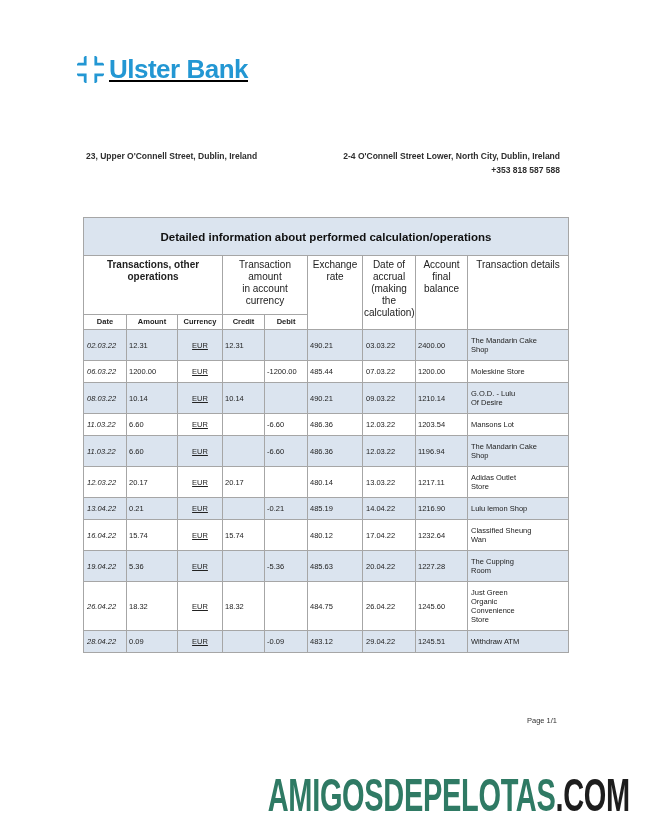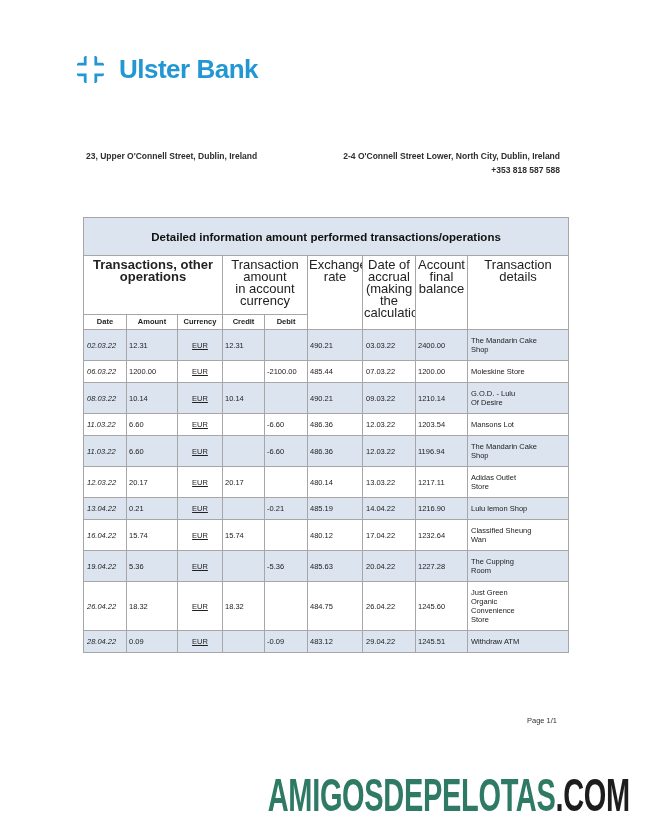--- a/index.html
+++ b/index.html
@@ -3,34 +3,34 @@
 <meta charset="utf-8">
 <style>
   html,body{margin:0;padding:0;}
   body{
     width:650px;height:839px;position:relative;overflow:hidden;
     background:#ffffff;
     font-family:"Liberation Sans","DejaVu Sans",sans-serif;
     --brand:#2397d3;--shade:#dbe4ef;--wm-green:#2f7a64;--wm-dark:#1d1d1d;
   }
   
-  .logo{position:absolute;left:77px;top:54px;display:flex;align-items:center;gap:15px;}
+  .logo{position:absolute;left:77px;top:54px;display:flex;align-items:center;gap:5px;text-decoration:underline;}
   .logo svg{display:block;}
   .logo .brand-text{font-size:26px;font-weight:bold;color:var(--brand);letter-spacing:-0.5px;}
   
   .addresses{position:absolute;left:86px;top:149px;width:474px;display:flex;justify-content:space-between;
     font-size:8.5px;font-weight:bold;line-height:14px;color:#2e2e2e;}
   .addresses .right{text-align:right;}
   
   table.stmt{position:absolute;left:83px;top:217px;width:485px;border-collapse:collapse;table-layout:fixed;
     border:1px solid #888;}
   table.stmt th,table.stmt td{border:1px solid #a6a6a6;overflow:hidden;}
   th.title{height:35px;background:var(--shade);font-size:11.5px;font-weight:bold;color:#111;
     text-align:center;vertical-align:middle;}
-  tr.hgroup th{height:54px;vertical-align:top;padding-top:3px;font-size:13px;line-height:12px;
+  tr.hgroup th{height:54px;vertical-align:top;padding-top:3px;font-size:10px;line-height:12px;
     font-weight:normal;color:#222;text-align:center;}
   tr.hgroup th.bold{font-weight:bold;}
   tr.hsub th{height:11px;padding:1px 0 2px;font-size:7.5px;font-weight:bold;color:#222;text-align:center;}
   .pre{white-space:pre-line;}
   tbody td{font-size:7.5px;line-height:9px;padding:6px 2px;vertical-align:middle;color:#222;background:#fff;}
   tbody tr:nth-child(odd) td{background:var(--shade);}
   td.c-date{text-align:left;padding-left:3px;font-style:italic;}
   td.c-amount,td.c-credit,td.c-debit,td.c-rate,td.c-balance{text-align:left;padding-right:3px;}
   td.c-currency{text-align:center;text-decoration:underline;}
   td.c-accrual{text-align:left;padding-left:3px;}
@@ -77,21 +77,21 @@
       <col style="width:45px">
     <col style="width:42px">
       <col style="width:43px">
       <col style="width:55px">
     <col style="width:53px">
       <col style="width:52px">
       <col style="width:101px">
   </colgroup>
   <thead>
     <tr>
-      <th class="title" colspan="9">Detailed information amount performed transactions/operations</th>
+      <th class="title" colspan="9">Detailed information about performed calculation/operations</th>
     </tr>
     <tr class="hgroup">
       <th class="bold" colspan="3">Transactions, other operations</th>
       <th class="pre" colspan="2">Transaction
 amount
 in account
 currency</th>
       <th class="pre" rowspan="2">Exchange
 rate</th>
       <th class="pre" rowspan="2">Date of
@@ -123,21 +123,21 @@
         <td class="c-accrual">03.03.22</td>
         <td class="c-balance">2400.00</td>
         <td class="c-details">The Mandarin Cake
 Shop</td>
       </tr>
       <tr>
         <td class="c-date">06.03.22</td>
         <td class="c-amount">1200.00</td>
         <td class="c-currency">EUR</td>
         <td class="c-credit"></td>
-        <td class="c-debit">-2100.00</td>
+        <td class="c-debit">-1200.00</td>
         <td class="c-rate">485.44</td>
         <td class="c-accrual">07.03.22</td>
         <td class="c-balance">1200.00</td>
         <td class="c-details">Moleskine Store</td>
       </tr>
       <tr>
         <td class="c-date">08.03.22</td>
         <td class="c-amount">10.14</td>
         <td class="c-currency">EUR</td>
         <td class="c-credit">10.14</td>

